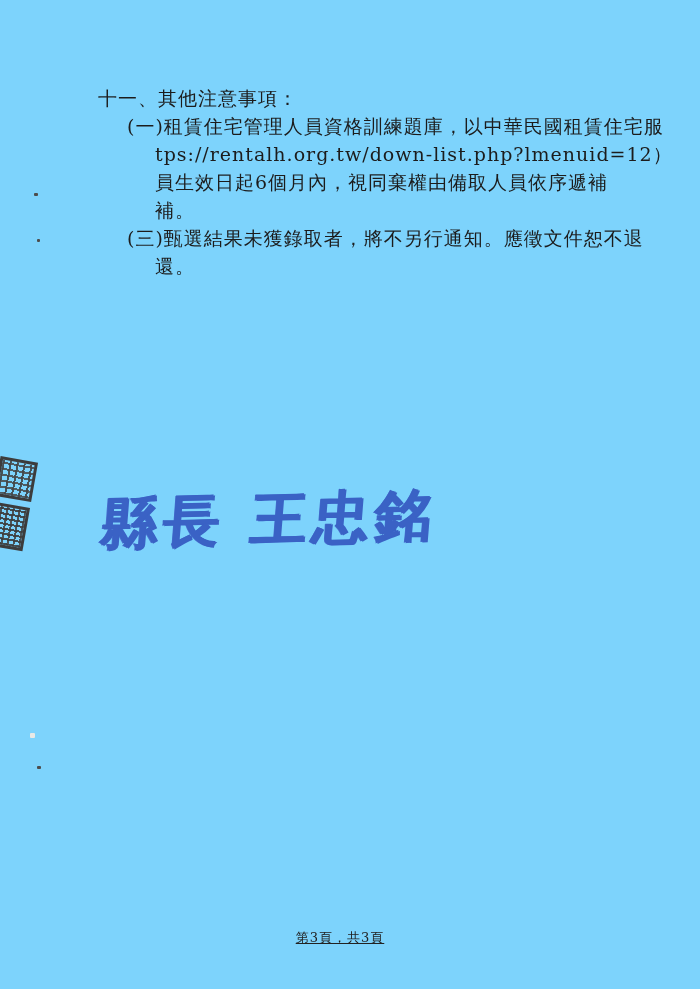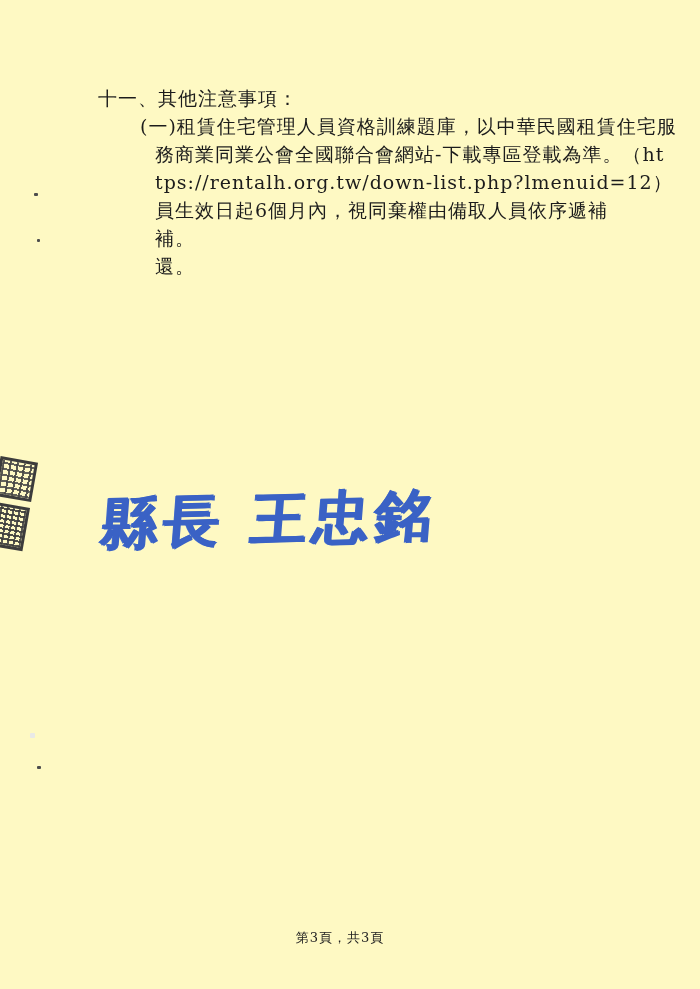--- a/index.html
+++ b/index.html
@@ -1,36 +1,36 @@
 <!DOCTYPE html>
 <html><head>
 <meta charset="utf-8">
 <style>
   html, body { margin: 0; padding: 0; background: #ffffff; }
   .page {
     position: relative;
     width: 700px;
     height: 989px;
-    background: #fef9c3;
+    background: #7dd3fc;
     overflow: hidden;
     font-family: "DejaVu Serif", "Liberation Serif", serif;
   }
   .doc-body {
     position: absolute;
     left: 98px;
     top: 84px;
     width: 580px;
     color: #1c1c1c;
     font-size: 19px;
     line-height: 28px;
     letter-spacing: 1px;
   }
   .line { white-space: nowrap; }
   .indent-0 { margin-left: 0; }
-  .indent-1 { margin-left: 42px; }
+  .indent-1 { margin-left: 29px; }
   .indent-2 { margin-left: 57px; }
 
   .signature {
     position: absolute;
     left: 101px;
     top: 482px;
     color: #3a62c5;
     font-size: 56px;
     font-weight: bold;
     letter-spacing: 6px;
@@ -76,35 +76,36 @@
 
   .footer {
     position: absolute;
     left: 0;
     right: 20px;
     top: 929px;
     text-align: center;
     font-size: 13px;
     letter-spacing: 1px;
     color: #222222;
+    text-decoration: underline;
   }
 </style>
 </head>
 <body>
 
 <div class="page">
 
   <div class="doc-body">
 
   <div class="line indent-0">十一、其他注意事項：</div>
       <div class="line indent-1">(一)租賃住宅管理人員資格訓練題庫，以中華民國租賃住宅服</div>
-      <div class="line indent-2">務商業同業公會全國聯合會網站-下載專區登載為準。（ht</div>
       <div class="line indent-2">tps://rentalh.org.tw/down-list.php?lmenuid=12）</div>
       <div class="line indent-2">員生效日起6個月內，視同棄權由備取人員依序遞補</div>
       <div class="line indent-2">補。</div>
+      <div class="line indent-1">(三)甄選結果未獲錄取者，將不另行通知。應徵文件恕不退</div>
       <div class="line indent-2">還。</div>
     </div>
 
   <div class="seal">
     <div class="seal-square"></div>
     <div class="seal-square second"></div>
   </div>
 
   <div class="signature">縣長 王忠銘</div>
 

